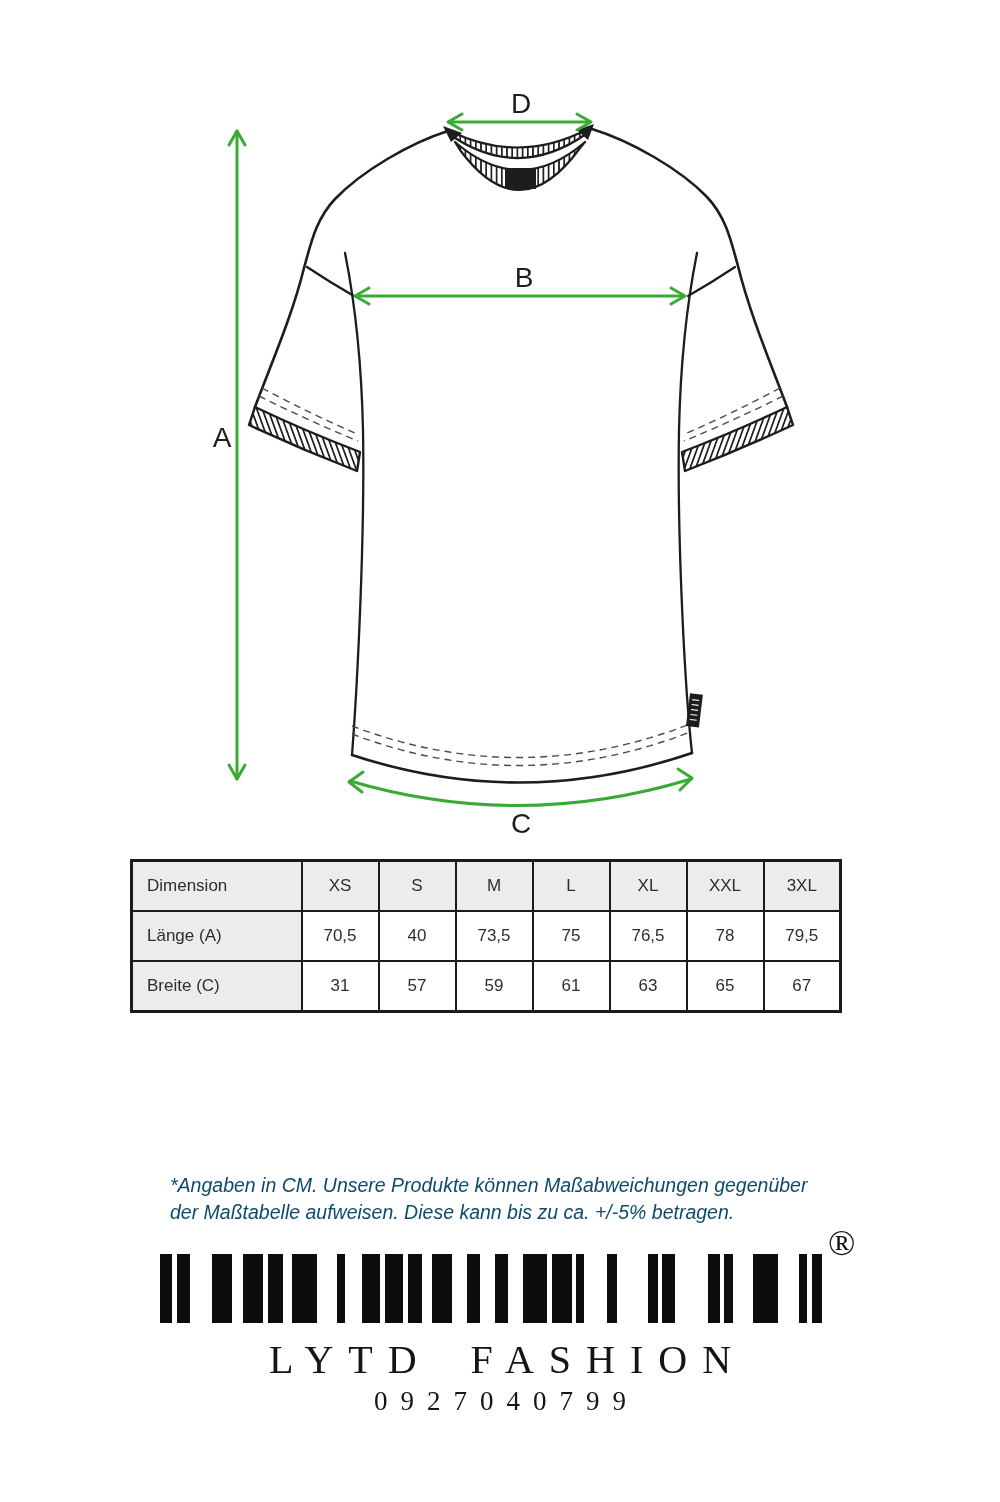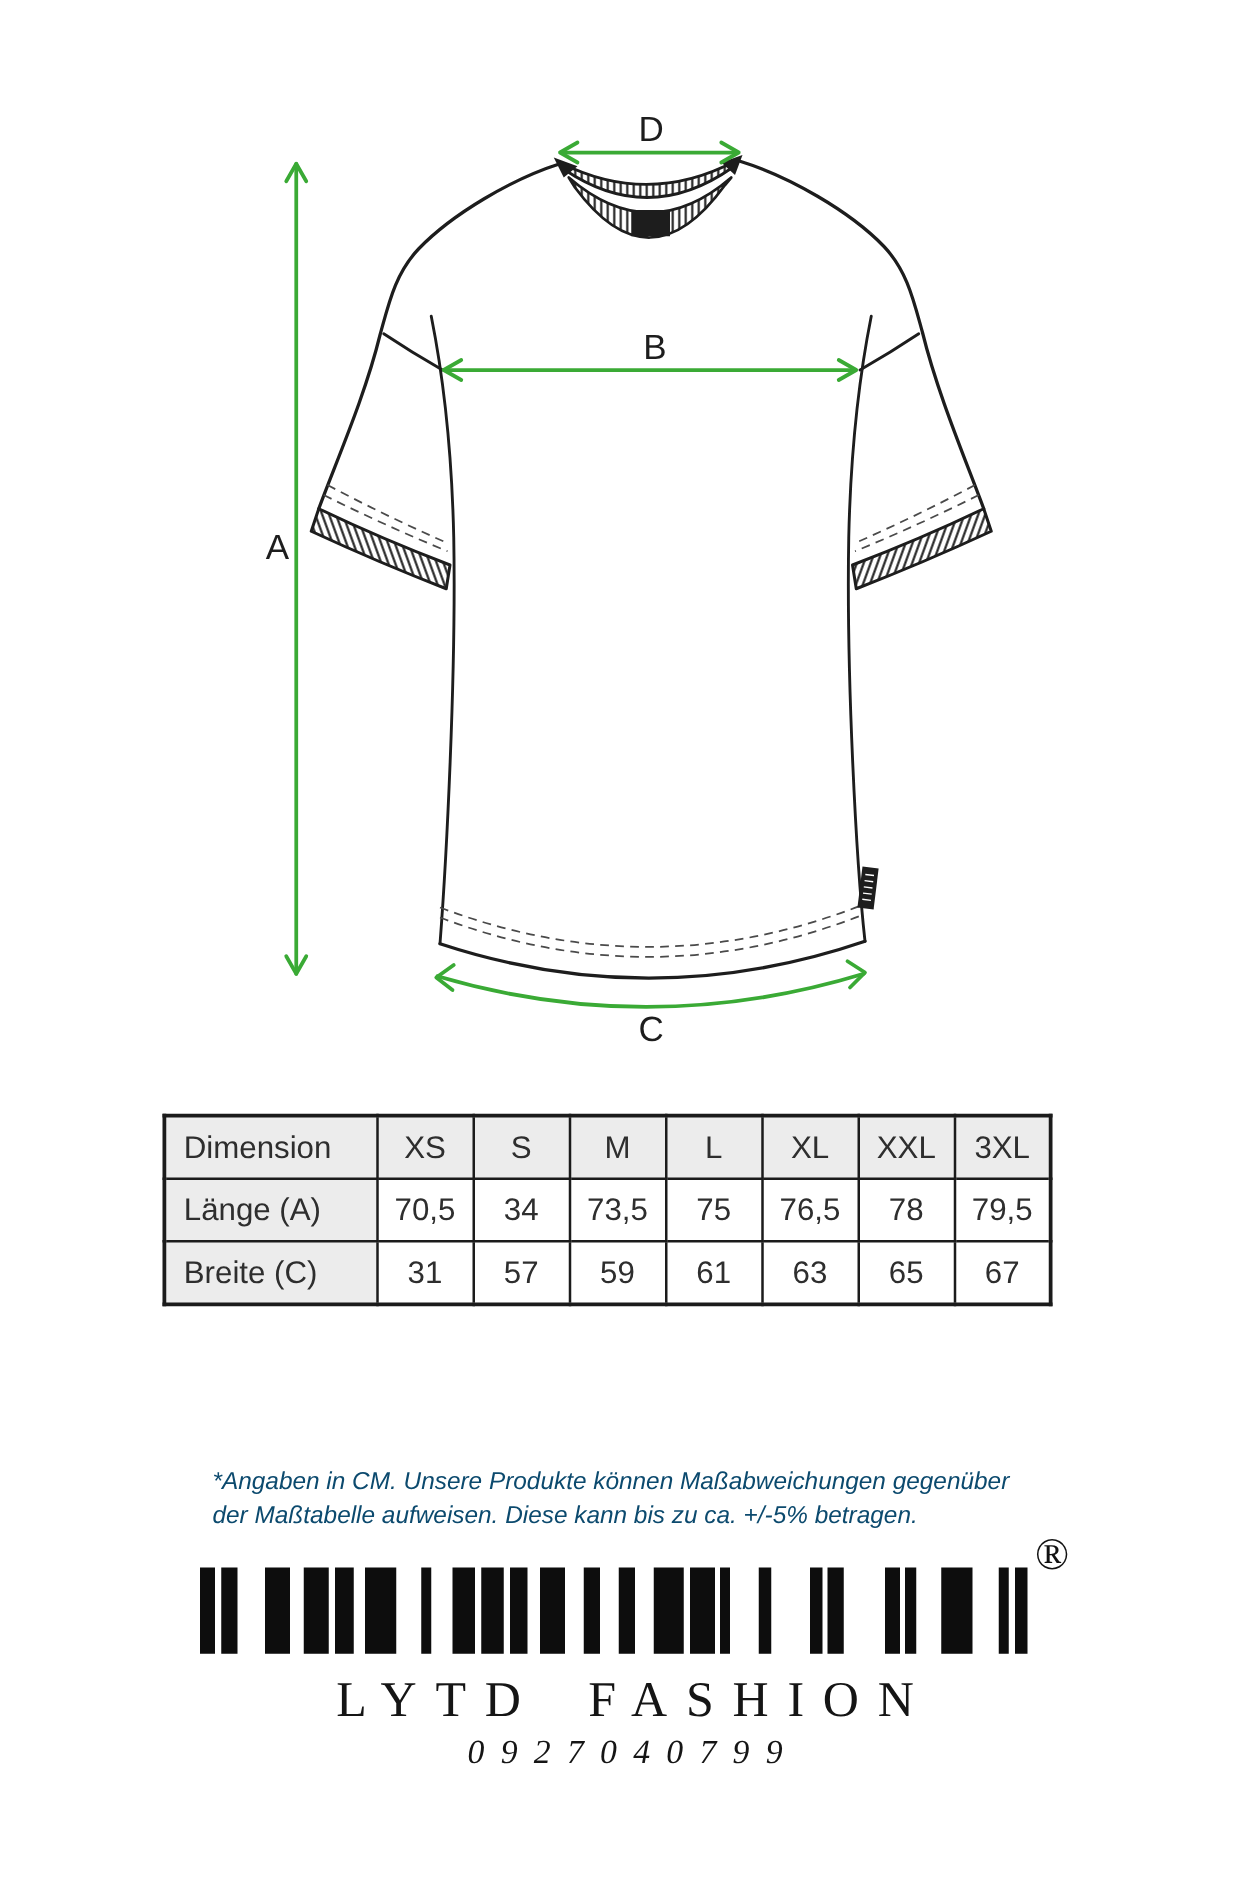--- a/index.html
+++ b/index.html
@@ -3,41 +3,41 @@
 <meta charset="utf-8">
 <style>
   html,body{margin:0;padding:0;background:#ffffff;}
   .page{position:relative;width:1000px;height:1502px;background:#ffffff;
         font-family:"Liberation Sans",sans-serif;overflow:hidden;}
   .abs{position:absolute;}
 
   
   .size-table{position:absolute;left:130px;top:859px;border-collapse:collapse;
               table-layout:fixed;width:709px;border:3px solid #1b1b1b;
-              font-size:25px;color:#2e2e2e;margin-top:32px;}
+              font-size:17px;color:#2e2e2e;}
   .size-table td{border:2px solid #1b1b1b;height:48px;text-align:center;
                  padding:0;white-space:nowrap;}
   .size-table td.shade{background:#ececec;}
   .size-table td.label{text-align:left;padding-left:14px;}
 
   
   .disclaimer{position:absolute;left:170px;top:1172px;width:700px;
               font-style:italic;font-size:19.5px;line-height:27px;color:#0c4a6e;}
 
   
   .barcode-bars{position:absolute;left:158px;top:1254px;width:672px;height:69px;}
   .barcode-bars .bar{position:absolute;top:0;height:69px;background:#0d0d0d;}
   .reg{position:absolute;left:828px;top:1222px;font-size:36px;color:#111;
        font-family:"Liberation Serif",serif;}
   .brand-name{position:absolute;left:0;top:1336px;width:1000px;text-align:center;
               font-family:"Liberation Serif",serif;font-size:40px;color:#151515;
               letter-spacing:15px;word-spacing:14px;padding-left:15px;box-sizing:border-box;}
   .brand-number{position:absolute;left:0;top:1386px;width:1000px;text-align:center;
                 font-family:"Liberation Serif",serif;font-size:27px;color:#151515;
-                letter-spacing:13px;padding-left:13px;box-sizing:border-box;font-style:italic;}
+                letter-spacing:13px;padding-left:13px;box-sizing:border-box;}
 </style>
 </head>
 <body>
 
 <div class="page">
 
   <svg class="abs" style="left:125px;top:90px" width="670" height="755" viewBox="125 90 670 755">
     <defs>
       <pattern id="ribV" width="5.2" height="14" patternUnits="userSpaceOnUse">
         <path d="M2.6 0 V14" stroke="#1d1d1d" stroke-width="1.7"></path>
@@ -138,21 +138,21 @@
           <td class="shade">S</td>
           <td class="shade">M</td>
           <td class="shade">L</td>
           <td class="shade">XL</td>
           <td class="shade">XXL</td>
           <td class="shade">3XL</td>
         </tr>
         <tr>
           <td class="shade label">Länge (A)</td>
           <td>70,5</td>
-          <td>34</td>
+          <td>40</td>
           <td>73,5</td>
           <td>75</td>
           <td>76,5</td>
           <td>78</td>
           <td>79,5</td>
         </tr>
         <tr>
           <td class="shade label">Breite (C)</td>
           <td>31</td>
           <td>57</td>

